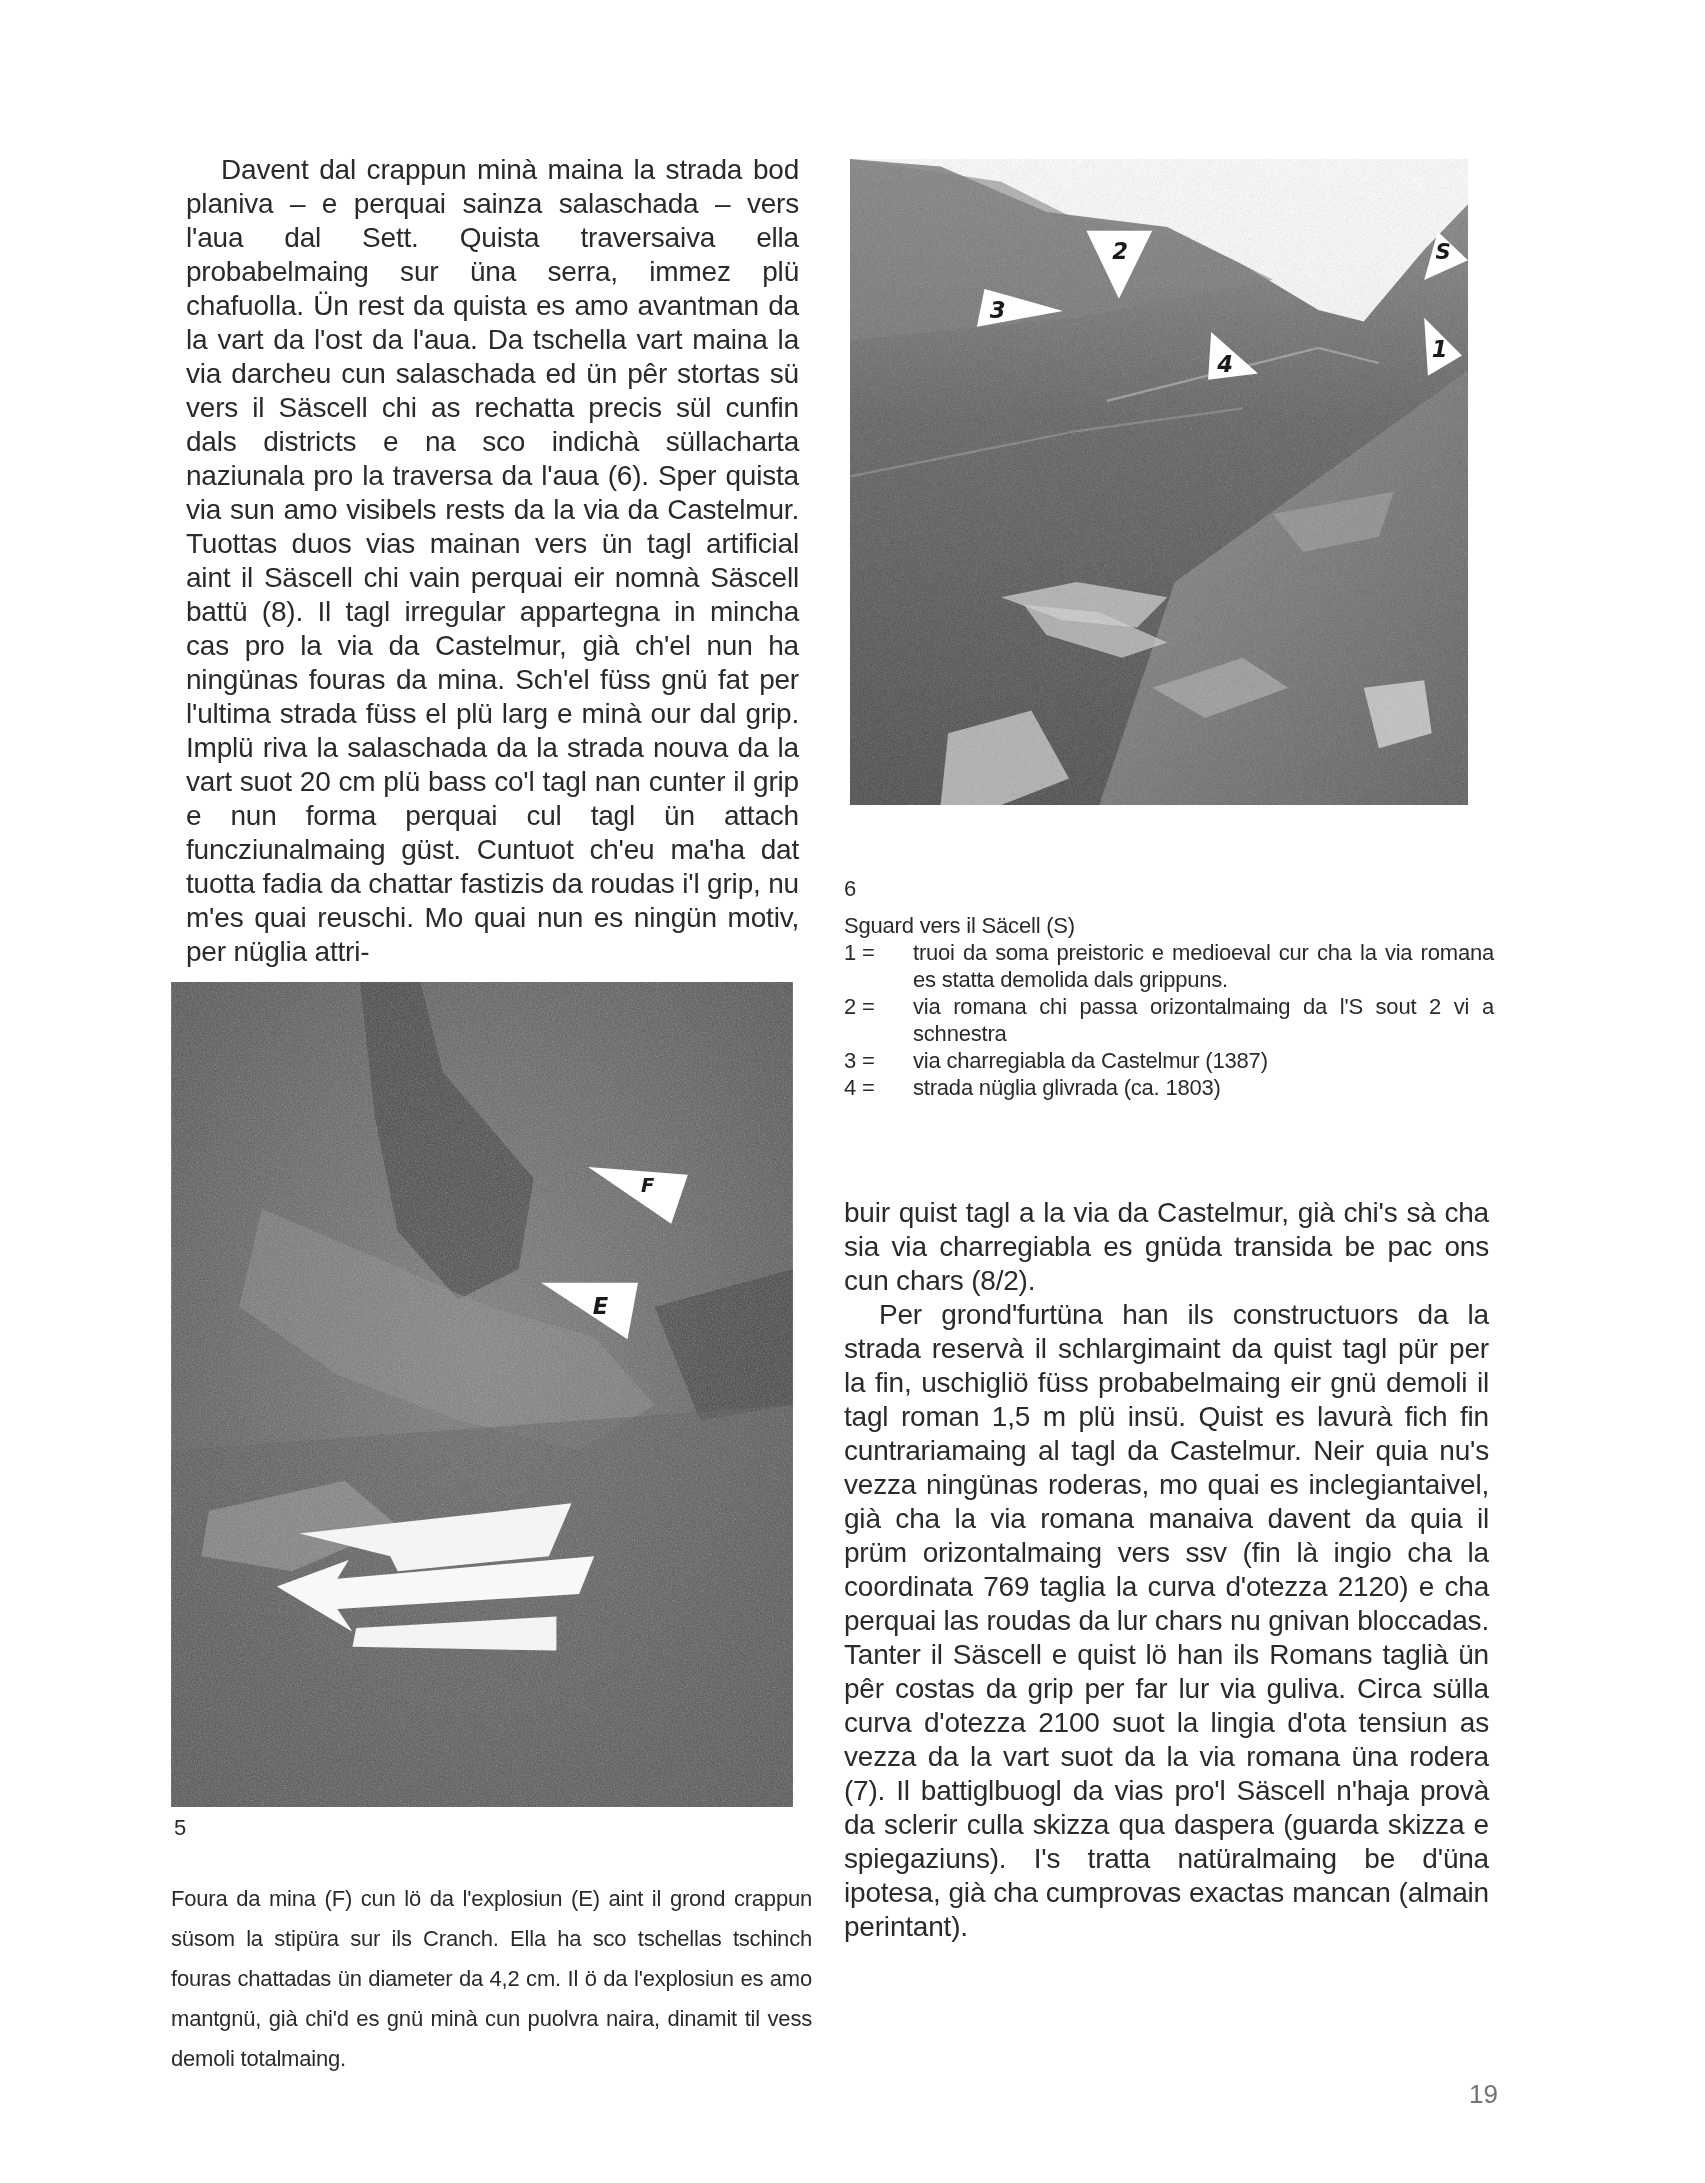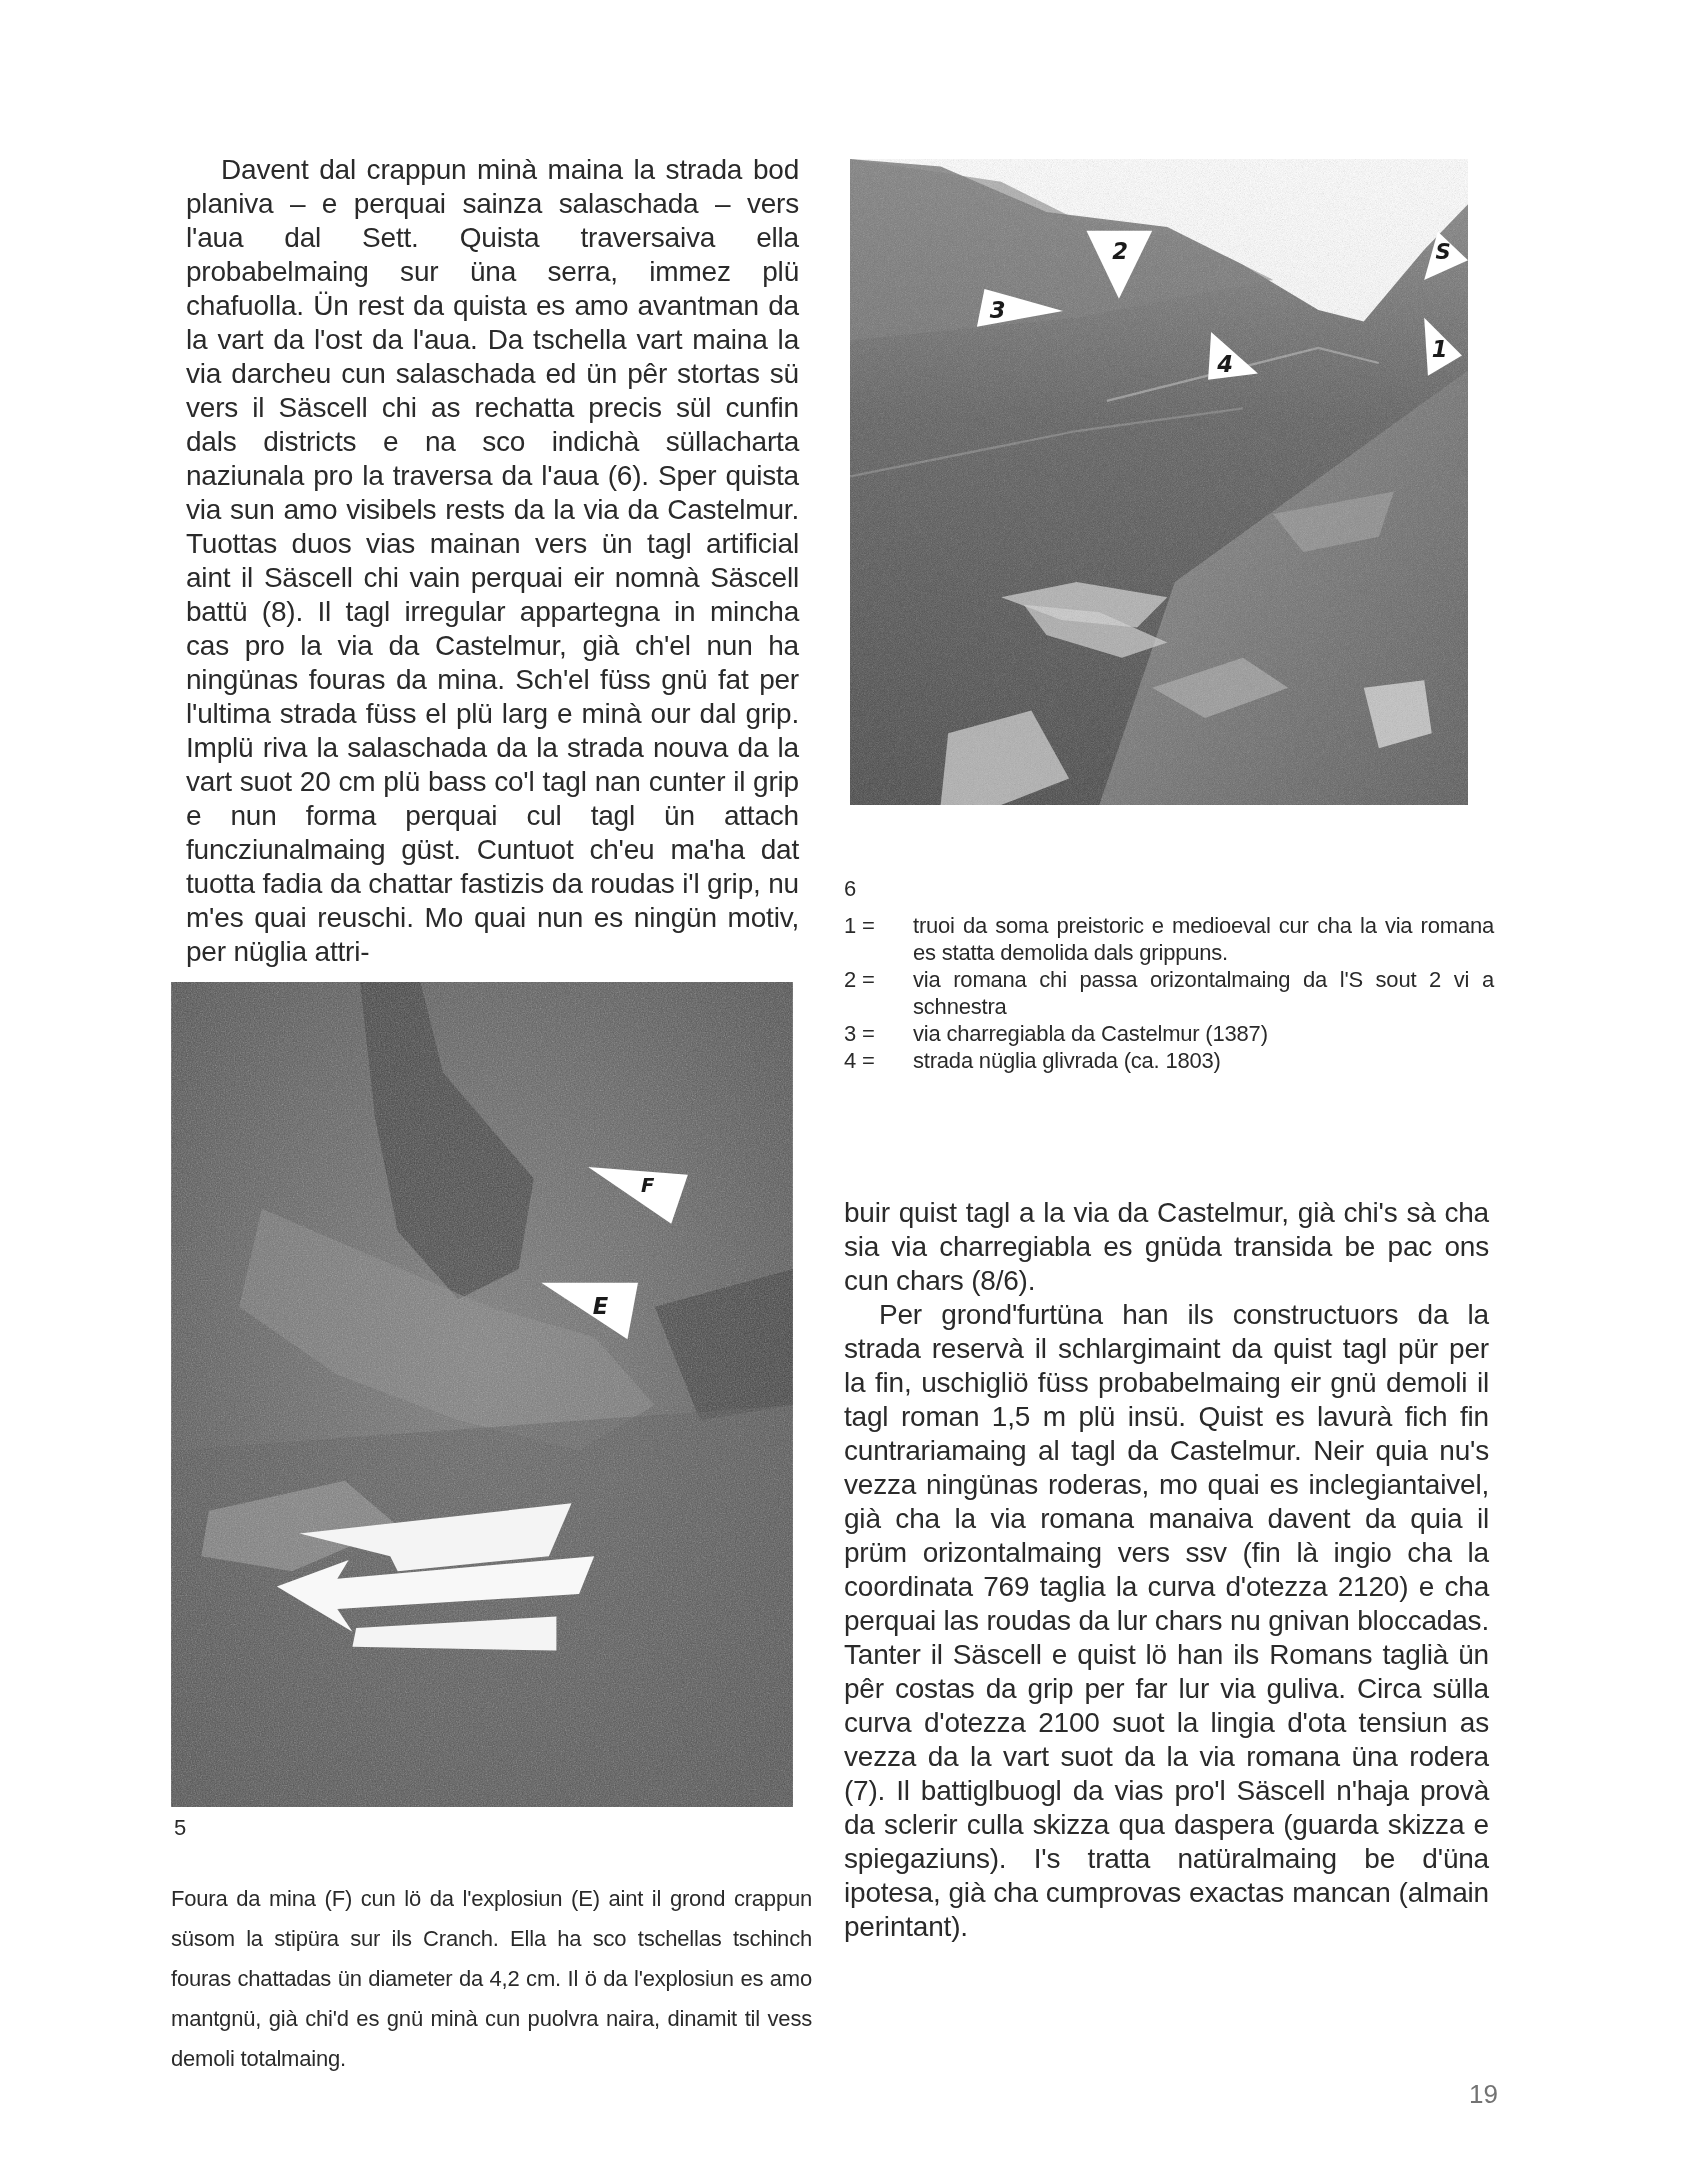--- a/index.html
+++ b/index.html
@@ -87,20 +87,21 @@
       <text class="marker-text" x="770" y="262" font-size="30">1</text>
     </g>
     <g>
       <polygon points="478,229 540,284 474,292" fill="#ffffff"></polygon>
       <text class="marker-text" x="486" y="282" font-size="30">4</text>
     </g>
   </svg>
 </div>
 <div id="fig6-num" class="fignum">6</div>
 <div id="fig6-caption" class="caption">
+  <div>Sguard vers il Säcell (S)</div>
   <div class="row">
     <span class="key">1 =</span>
     <span class="val">truoi da soma preistoric e medioeval cur cha la via romana es statta demolida dals grippuns.</span>
   </div>
   <div class="row">
     <span class="key">2 =</span>
     <span class="val">via romana chi passa orizontalmaing da l'S sout 2 vi a schnestra</span>
   </div>
   <div class="row">
     <span class="key">3 =</span>
@@ -147,18 +148,18 @@
     <g>
       <polygon points="490,398 618,398 604,473" fill="#ffffff"></polygon>
       <text class="marker-text" x="558" y="440" font-size="30">E</text>
     </g>
   </svg>
 </div>
 <div id="fig5-num" class="fignum">5</div>
 <div id="fig5-caption" class="caption">Foura da mina (F) cun lö da l'explosiun (E) aint il grond crappun süsom la stipüra sur ils Cranch. Ella ha sco tschellas tschinch fouras chattadas ün diameter da 4,2 cm. Il ö da l'explosiun es amo mantgnü, già chi'd es gnü minà cun puolvra naira, dinamit til vess demoli totalmaing.</div>
 
 <div id="right-text" class="col">
-  <p>buir quist tagl a la via da Castelmur, già chi's sà cha sia via charregiabla es gnüda transida be pac ons cun chars (8/6).</p>
+  <p>buir quist tagl a la via da Castelmur, già chi's sà cha sia via charregiabla es gnüda transida be pac ons cun chars (8/2).</p>
   <p class="indent">Per grond'furtüna han ils constructuors da la strada reservà il schlargimaint da quist tagl pür per la fin, uschigliö füss probabelmaing eir gnü demoli il tagl roman 1,5 m plü insü. Quist es lavurà fich fin cuntrariamaing al tagl da Castelmur. Neir quia nu's vezza ningünas roderas, mo quai es inclegiantaivel, già cha la via romana manaiva davent da quia il prüm orizontalmaing vers ssv (fin là ingio cha la coordinata 769 taglia la curva d'otezza 2120) e cha perquai las roudas da lur chars nu gnivan bloccadas. Tanter il Säscell e quist lö han ils Romans taglià ün pêr costas da grip per far lur via guliva. Circa sülla curva d'otezza 2100 suot la lingia d'ota tensiun as vezza da la vart suot da la via romana üna rodera (7). Il battiglbuogl da vias pro'l Säscell n'haja provà da sclerir culla skizza qua daspera (guarda skizza e spiegaziuns). I's tratta natüralmaing be d'üna ipotesa, già cha cumprovas exactas mancan (almain perintant).</p>
 </div>
 
 <div id="page-number">19</div>
 
 
 </body></html>

